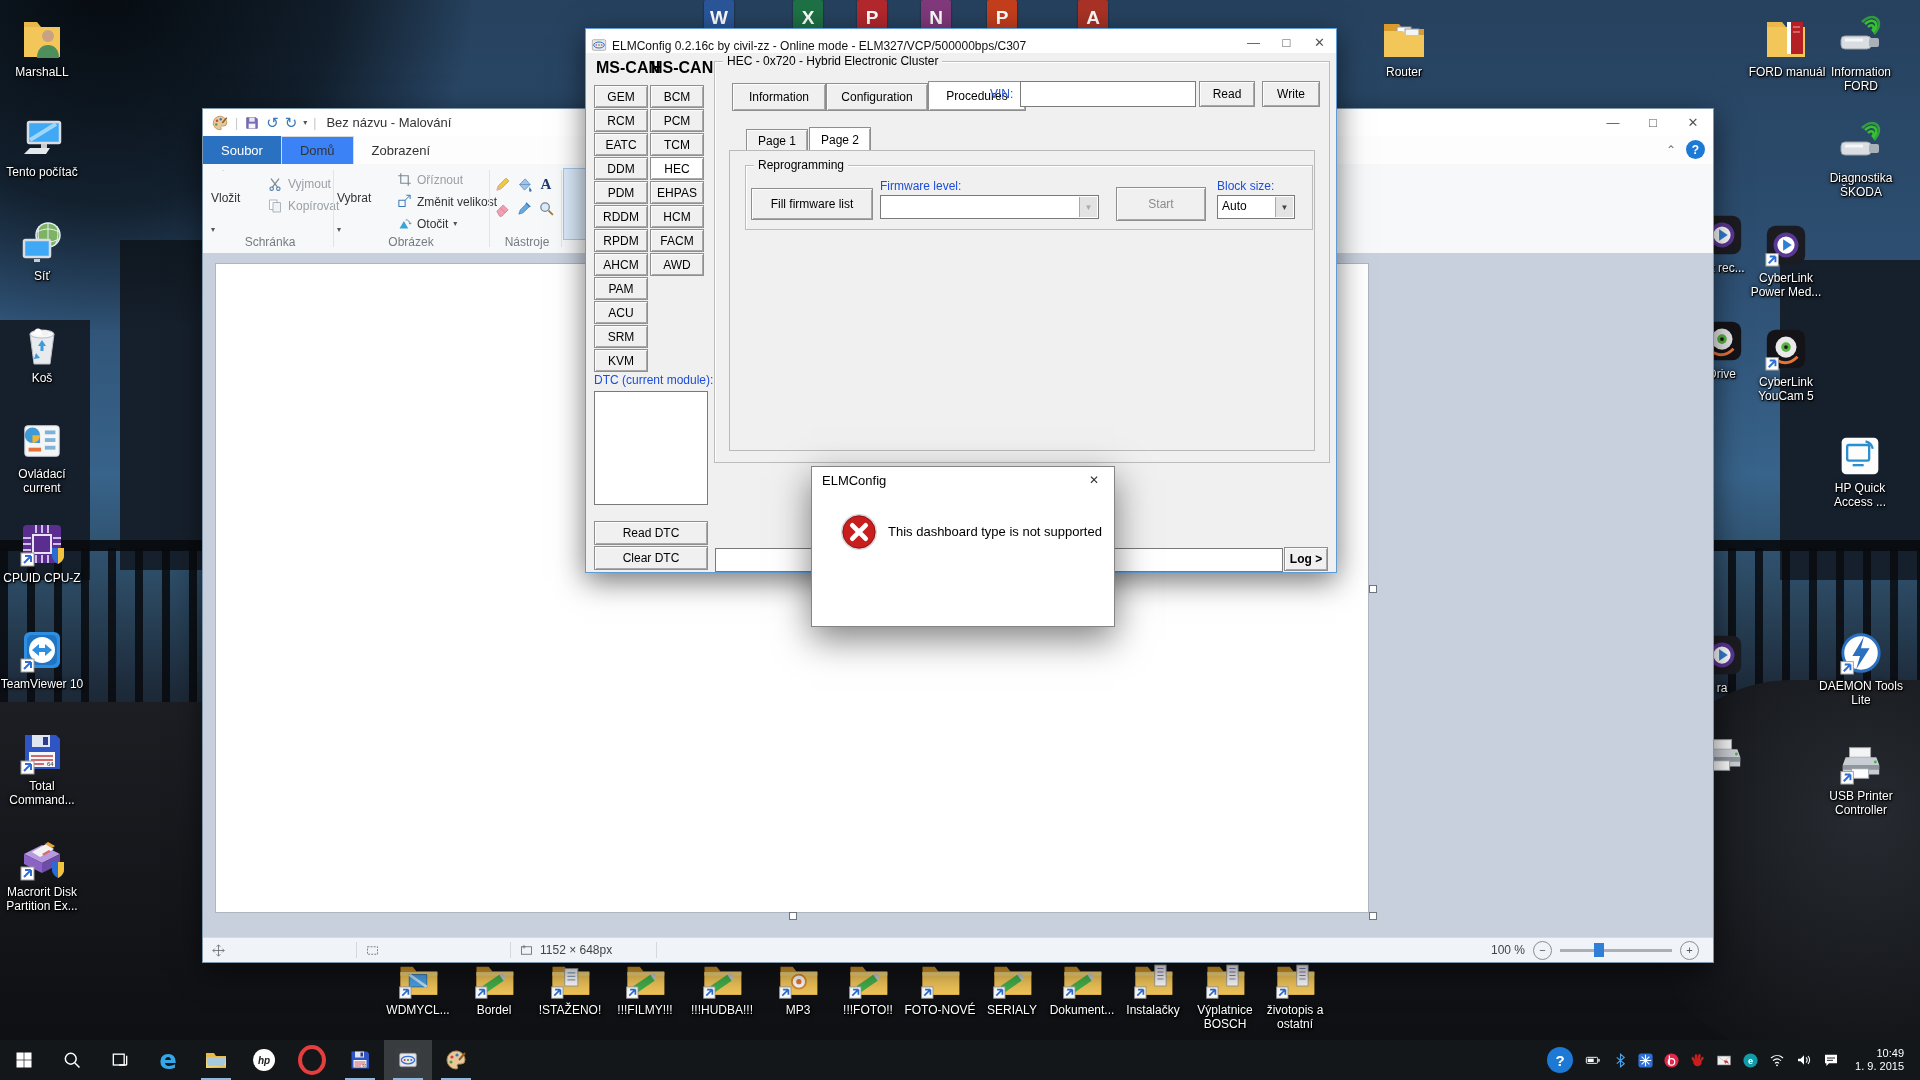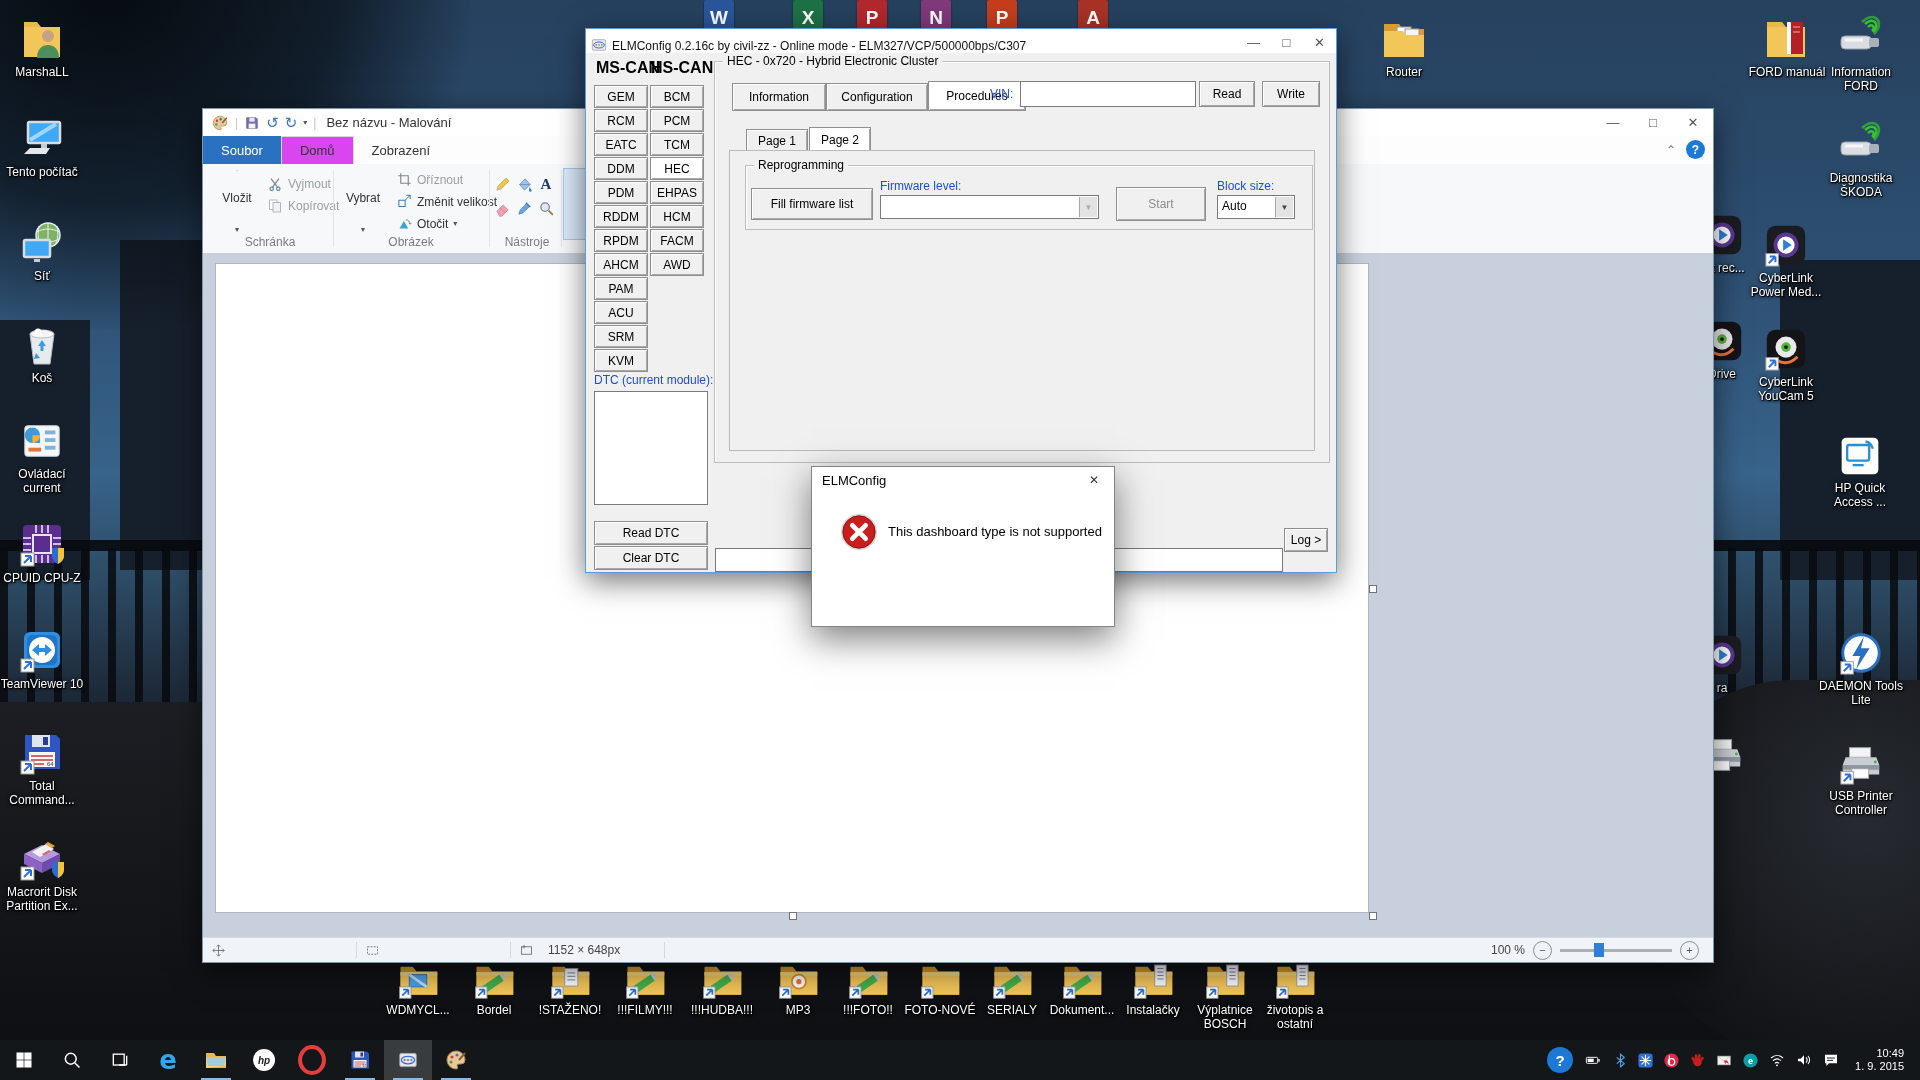--- a/index.html
+++ b/index.html
@@ -33,27 +33,27 @@
   #paint{left:202px;top:108px;width:1510px;height:853px;z-index:5;border:1px solid #7f97ab;background:#fff}
   .pt-titlebar{position:absolute;left:0;top:0;right:0;height:27px;background:#fff;display:flex;align-items:center}
   .qat{display:flex;align-items:center;gap:6px;padding-left:8px;color:#2a6db5}
   .qat .sep{color:#c5c5c5}
   .pt-title{margin-left:10px;color:#333;font-size:13px}
   .capbtns{margin-left:auto;display:flex;height:100%}
   .capb{width:40px;display:flex;align-items:center;justify-content:center;color:#555;font-size:13px}
   .pt-tabs{position:absolute;left:0;top:27px;right:0;height:28px;background:#fdfdfd;border-bottom:1px solid #d8dadc;display:flex}
   .pt-tab{padding:0 18px;display:flex;align-items:center;font-size:13px;color:#333}
   .pt-tab.file{background:#2b71c2;color:#fff}
-  .pt-tab.active{background:#d946ef;border:1px solid #d8dadc;border-bottom:none}
+  .pt-tab.active{background:#3b82f6;border:1px solid #d8dadc;border-bottom:none}
   .ribcorner{position:absolute;right:8px;top:31px;display:flex;gap:10px;align-items:center;color:#777}
   .helpq{width:19px;height:19px;border-radius:50%;background:#1c79d6;color:#fff;display:flex;align-items:center;justify-content:center;font-weight:bold;font-size:12px}
   .pt-ribbon{position:absolute;left:0;top:55px;right:0;height:89px;background:#f7f8f9;border-bottom:1px solid #d0d3d8}
   .glabel{position:absolute;bottom:4px;left:0;right:0;text-align:center;color:#767b80;font-size:12px}
   .rdiv{position:absolute;top:6px;bottom:6px;width:1px;background:#e2e4e6}
-  .bigbtn{position:absolute;top:6px;width:52px;height:64px;display:flex;flex-direction:column;align-items:center;gap:20px;color:#333}
+  .bigbtn{position:absolute;top:6px;width:52px;height:64px;display:flex;flex-direction:column;align-items:flex-start;gap:20px;color:#333}
   .srow{position:absolute;display:flex;align-items:center;gap:5px;font-size:12px;color:#333;white-space:nowrap}
   .dis{color:#9aa0a6}
   .caret{font-size:8px;color:#555}
   .toolgrid{position:absolute;left:290px;top:10px;width:70px;display:grid;grid-template-columns:22px 22px 22px;grid-auto-rows:24px;justify-items:center;align-items:center}
   .brushtile{position:absolute;left:360px;top:4px;width:78px;height:70px;border:1px solid #a8c8e6;background:#dceafa;display:flex;flex-direction:column;align-items:center;font-size:12px;color:#333}
   .pt-work{position:absolute;left:0;top:144px;right:0;bottom:24px;background:#c7d0dc}
   .pt-canvas{position:absolute;left:12px;top:10px;width:1152px;height:648px;background:#fff;border:1px solid #aeb6c0}
   .handle{position:absolute;width:6px;height:6px;background:#fff;border:1px solid #70757c}
   .pt-status{position:absolute;left:0;bottom:0;right:0;height:24px;background:#f0f3f7;border-top:1px solid #d8dbe0;
       display:flex;align-items:center;color:#444;font-size:12px}
@@ -874,21 +874,21 @@
       </svg>
     <div class="st-sep" style="margin-left:130px"></div>
     <svg width="15" height="15" viewBox="0 0 24 24">
         <rect x="4" y="6" width="16" height="12" fill="none" stroke="#6a7076" stroke-width="1.4" stroke-dasharray="3 2"></rect>
       </svg>
     <div class="st-sep" style="margin-left:130px"></div>
     <svg width="15" height="15" viewBox="0 0 24 24">
         <rect x="4" y="6" width="16" height="12" fill="none" stroke="#6a7076" stroke-width="1.4"></rect>
         <path d="M8 3v6M5 6h6" stroke="#6a7076" stroke-width="1.2"></path>
       </svg>
-    <span style="margin-left:14px">1152 × 648px</span>
+    <span style="margin-left:6px">1152 × 648px</span>
     <div class="st-sep" style="margin-left:44px"></div>
     <div class="zoomctl">
       <span>100 %</span>
       <div class="zcirc">−</div>
       <div class="ztrack">
           <div class="zthumb"></div>
         </div>
       <div class="zcirc">+</div>
     </div>
   </div>
@@ -1022,21 +1022,21 @@
   <div class="wbtn" style="left:530px;top:158px;width:88px;height:32px">
       <span class="gray">Start</span>
     </div>
   <div class="label" style="left:631px;top:150px">Block size:</div>
   <div class="combo" style="left:631px;top:166px;width:76px;height:22px">
     <span class="cv">Auto</span>
     <div class="ar">▼</div>
     </div>
 
   <div class="tbox" style="left:129px;top:519px;width:566px;height:22px"></div>
-  <div class="wbtn" style="left:698px;top:499px;width:42px;height:22px;font-weight:normal">
+  <div class="wbtn" style="left:698px;top:518px;width:42px;height:22px;font-weight:bold">
       <span>Log &gt;</span>
     </div>
 </div>
 
 <div id="dlg">
   <div class="dlg-title">ELMConfig</div>
   <div class="dlg-x">✕</div>
   <svg width="38" height="38" style="position:absolute;left:28px;top:46px">
       <use href="#s-err"></use>
     </svg>

